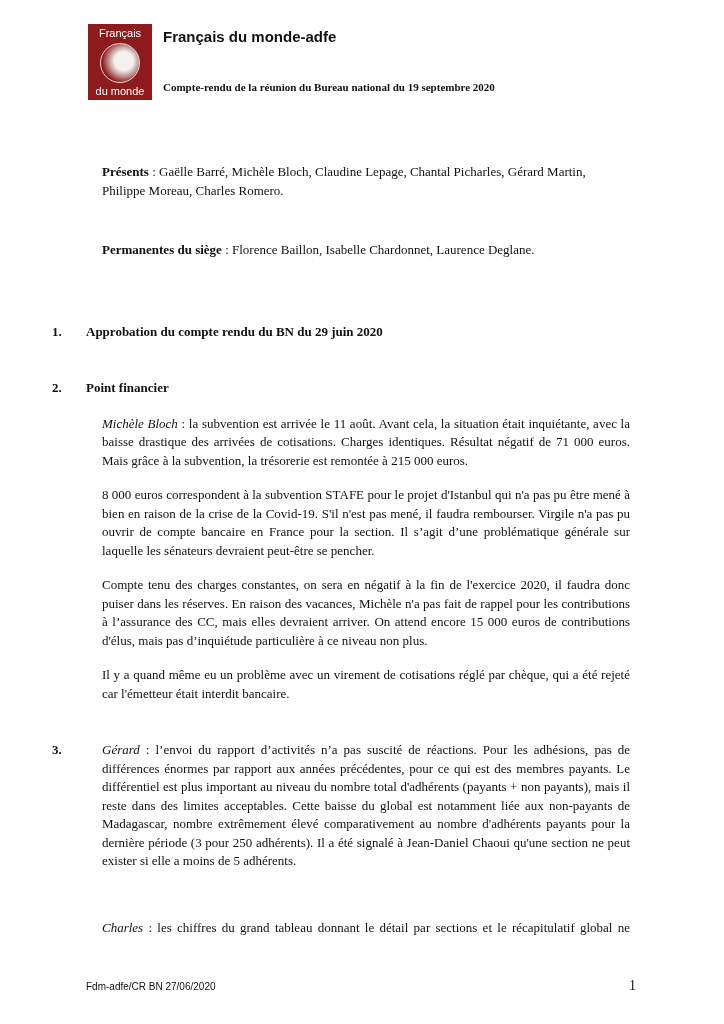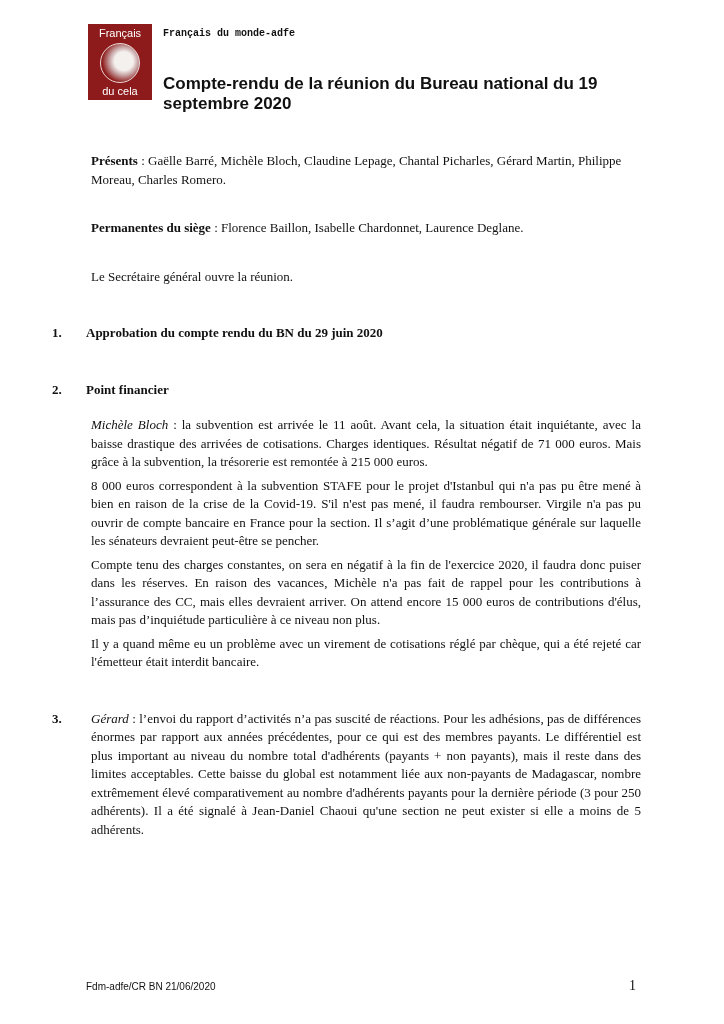--- a/index.html
+++ b/index.html
@@ -13,31 +13,31 @@
       font-family: "Liberation Sans", sans-serif; font-size: 11px; line-height: 13px;
       box-sizing: border-box; padding-top: 3px;
     }
     .logo .globe {
       width: 38px; height: 38px; margin: 3px auto 2px; border-radius: 50%;
       background: radial-gradient(circle at 60% 45%, #f4f0ee 0 30%, #c9a8a8 45%, #8e1b1b 70%);
       border: 1px solid #e9d6d6;
     }
     .header-title {
       position: absolute; left: 163px; top: 28px;
-      font-family: Liberation Mono, monospace; font-weight: bold; font-size: 10px;
+      font-family: Liberation Sans, sans-serif; font-weight: bold; font-size: 15px;
     }
     .header-subtitle {
       position: absolute; left: 163px; top: 74px; width: 480px;
-      font-family: Liberation Sans, sans-serif; font-weight: bold; font-size: 17px; line-height: 20px;
+      font-family: Liberation Serif, serif; font-weight: bold; font-size: 11px; line-height: 27px;
     }
     .content {
       position: absolute; left: 86px; top: 147px; width: 560px;
       font-size: 13px; line-height: 18.5px;
     }
-    p { margin: 5px; }
+    p { margin: 16px; }
     .attend { margin-bottom: 9px; }
     .attend b { font-weight: bold; }
     .gap-lg { height: 16px; }
     .section-head {
       position: relative; font-weight: bold; margin-top: 24px; margin-bottom: 10px;
     }
     .section-num { position: absolute; left: -34px; }
     .just { text-align: justify; }
     .speaker { font-style: italic; }
     .footer-left {
@@ -47,48 +47,48 @@
     .footer-right {
       position: absolute; right: 88px; top: 978px; font-size: 14px;
     }
   </style>
 </head>
 <body>
 
 <div class="logo">
   <div>Français</div>
   <div class="globe"></div>
-  <div>du cela</div>
+  <div>du monde</div>
 </div>
 
 <div class="header-title">Français du monde-adfe</div>
 <div class="header-subtitle">Compte-rendu de la réunion du Bureau national du 19 septembre 2020</div>
 
 <div class="content">
   <p class="attend"><b>Présents</b><span> : Gaëlle Barré, Michèle Bloch, Claudine Lepage, Chantal Picharles, Gérard Martin, Philippe Moreau, Charles Romero.</span></p>
   <div class="gap-lg"></div>
   <p class="attend"><b>Permanentes du siège</b><span> : Florence Baillon, Isabelle Chardonnet, Laurence Deglane.</span></p>
   <div class="gap-lg"></div>
-  <p>Le Secrétaire général ouvre la réunion.</p>
 
   <div class="section-head" style="margin-top:38px">
     <span class="section-num">1.</span>
     <span>Approbation du compte rendu du BN du 29 juin 2020</span>
   </div>
 
   <div class="section-head" style="margin-top:38px; margin-bottom:17px">
     <span class="section-num">2.</span>
     <span>Point financier</span>
   </div>
   <p class="just"><span class="speaker">Michèle Bloch</span><span> :  la subvention est arrivée le 11 août. Avant cela, la situation était inquiétante, avec la baisse drastique des arrivées de cotisations. Charges identiques. Résultat négatif de 71 000 euros. Mais grâce à la subvention, la trésorerie est remontée à 215 000 euros.</span></p>
   <p class="just">8 000 euros correspondent à la subvention STAFE pour le projet d'Istanbul qui n'a pas pu être mené à bien en raison de la crise de la Covid-19. S'il n'est pas mené, il faudra rembourser. Virgile n'a pas pu ouvrir de compte bancaire en France pour la section. Il s’agit d’une problématique générale sur laquelle les sénateurs devraient peut-être se pencher.</p>
   <p class="just">Compte tenu des charges constantes, on sera en négatif à la fin de l'exercice 2020, il faudra donc puiser dans les réserves. En raison des vacances, Michèle n'a pas fait de rappel pour les contributions à l’assurance des CC, mais elles devraient arriver. On attend encore 15 000 euros de contributions d'élus, mais pas d’inquiétude particulière à ce niveau non plus.</p>
   <p class="just">Il y a quand même eu un problème avec un virement de cotisations réglé par chèque, qui a été rejeté car l'émetteur était interdit bancaire.</p>
 
   <div class="section-head" style="margin-top:38px; margin-bottom:17px">
     <span class="section-num">3.</span>
   </div>
   <p class="just"><span class="speaker">Gérard</span><span> : l’envoi du rapport d’activités n’a pas suscité de réactions. Pour les adhésions, pas de différences énormes par rapport aux années précédentes, pour ce qui est des membres payants. Le différentiel est plus important au niveau du nombre total d'adhérents (payants + non payants), mais il reste dans des limites acceptables. Cette baisse du global est notamment liée aux non-payants de Madagascar, nombre extrêmement élevé comparativement au nombre d'adhérents payants pour la dernière période (3 pour 250 adhérents). Il a été signalé à Jean-Daniel Chaoui qu'une section ne peut exister si elle a moins de 5 adhérents.</span></p>
   <div class="gap-lg"></div>
+  <p class="just" style="text-align-last: justify;"><span class="speaker">Charles</span><span> : les chiffres du grand tableau donnant le détail par sections et le récapitulatif global ne</span></p>
 </div>
 
-<div class="footer-left">Fdm-adfe/CR BN 21/06/2020</div>
+<div class="footer-left">Fdm-adfe/CR BN 27/06/2020</div>
 <div class="footer-right">1</div>
 
 </body></html>

